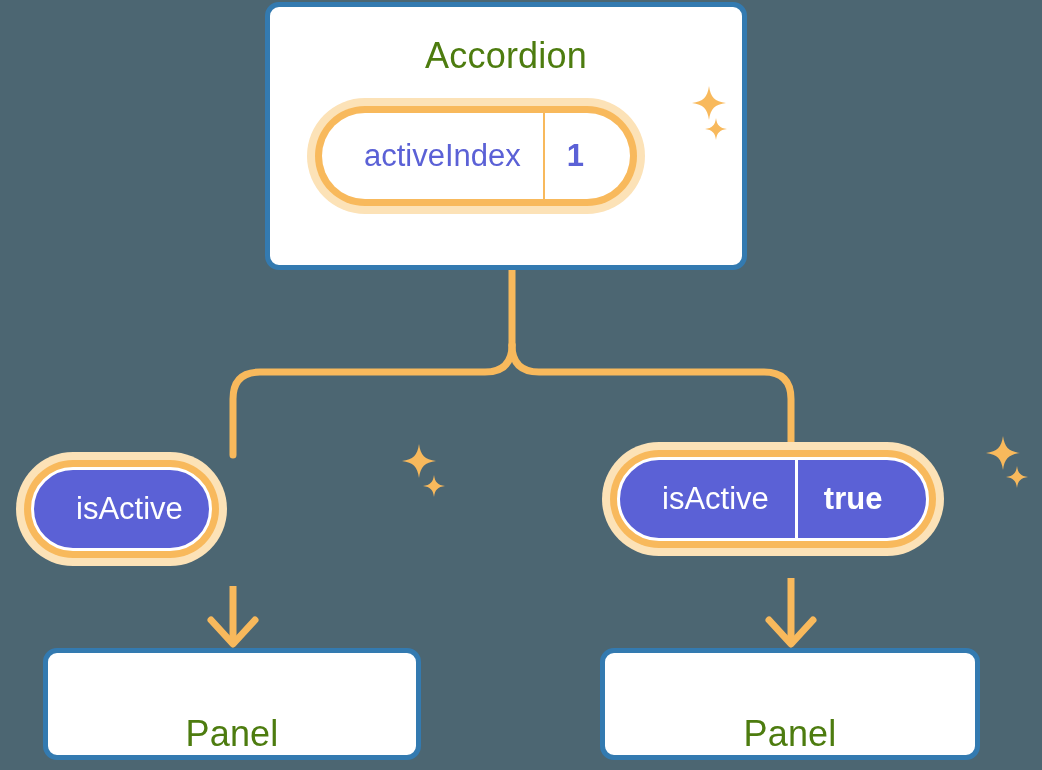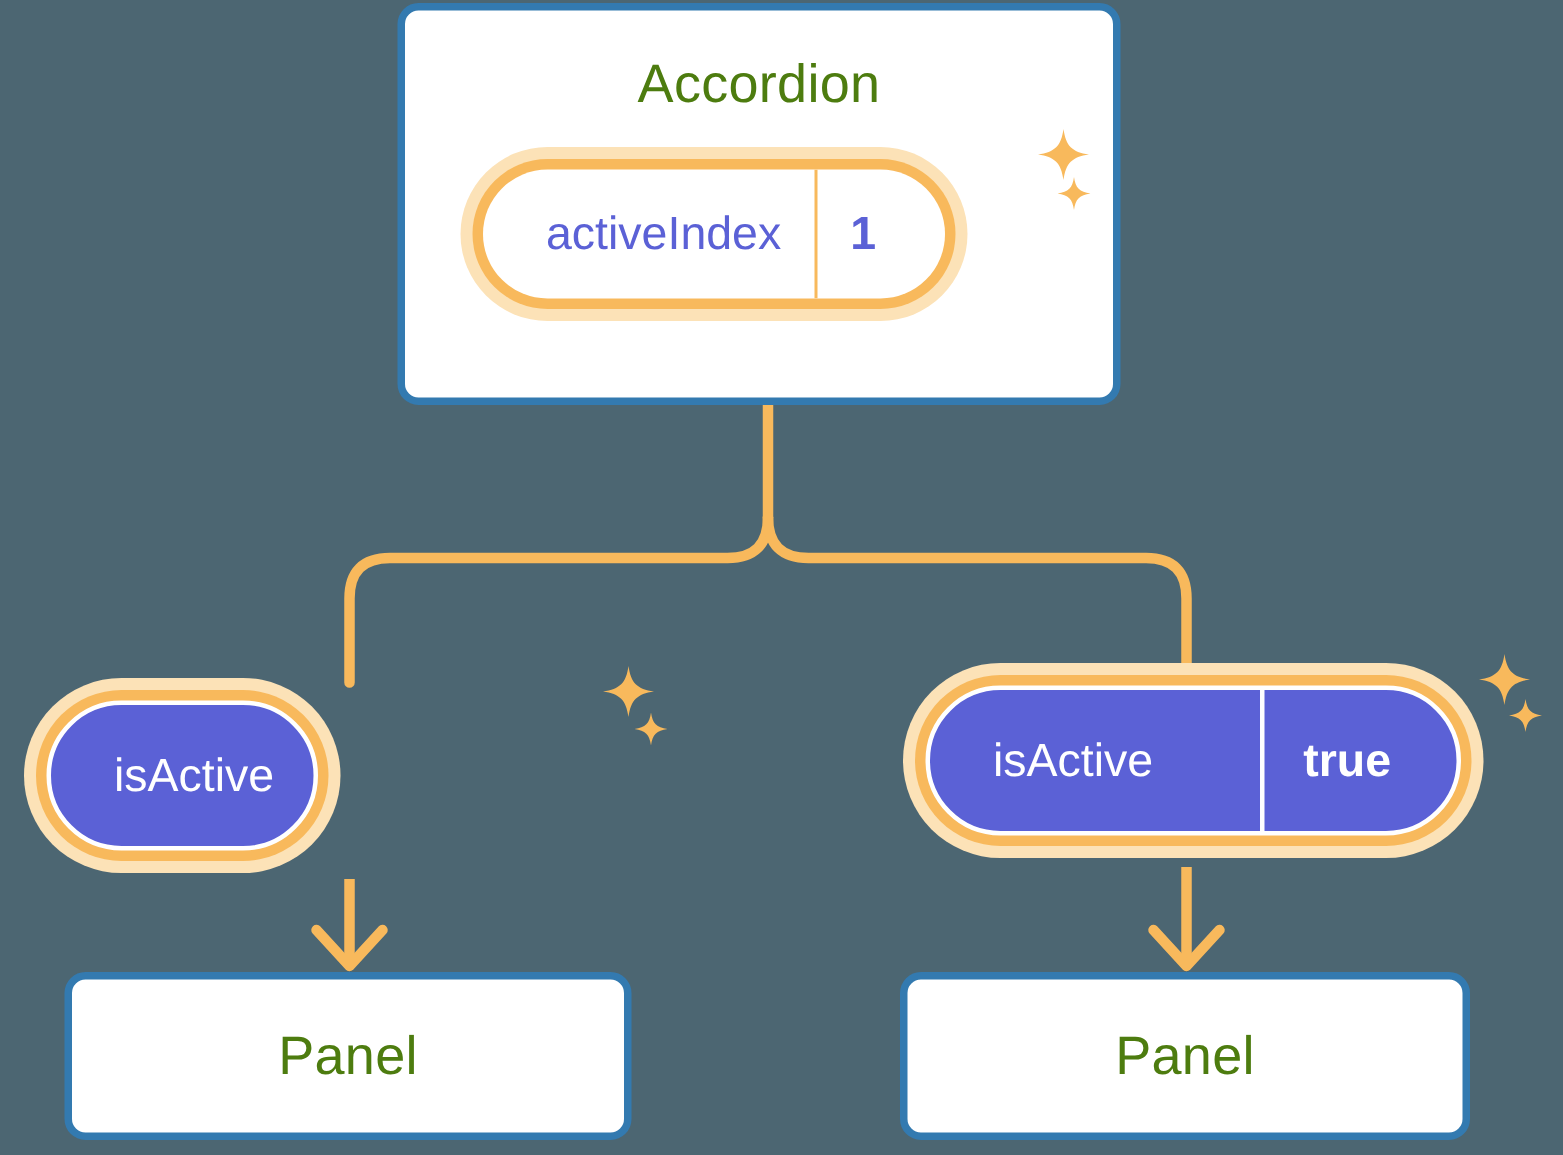--- a/index.html
+++ b/index.html
@@ -60,21 +60,21 @@
     margin-top: 28px;
   }
 
   
   .panel-card {
     position: absolute;
     background: #ffffff;
     border: 5px solid #337ab0;
     border-radius: 14px;
     display: flex;
-    align-items: center;
+    align-items: flex-end;
     justify-content: center;
     z-index: 3;
   }
 
   .panel-card .card-title {
     margin-top: 0;
   }
 
   #panel-left  { left: 43px;  top: 648px; width: 378px; height: 112px; }
   #panel-right { left: 600px; top: 648px; width: 380px; height: 112px; }
@@ -145,21 +145,21 @@
   }
 
   
   #pill-root .pill-key { padding: 0 22px 0 42px; font-size: 31px; }
   #pill-root .pill-val { padding: 0 46px 0 22px; font-size: 31px; font-weight: 700; }
   #pill-root .pill-inner { height: 86px; }
 
   
   .pill-child .pill-key { padding: 0 26px 0 42px; font-size: 31px; }
   .pill-child .pill-val { padding: 0 44px 0 26px; font-size: 31px; font-weight: 700; }
-  .pill-child .pill-inner { height: 100px; gap: 45px; }
+  .pill-child .pill-inner { height: 84px; }
 
   #pill-root     { left: 307px; top: 98px; }
   #pill-false    { left: 16px;  top: 452px; }
   #pill-true     { left: 602px; top: 442px; }
 
   
   .sparkle {
     position: absolute;
     z-index: 5;
     pointer-events: none;

